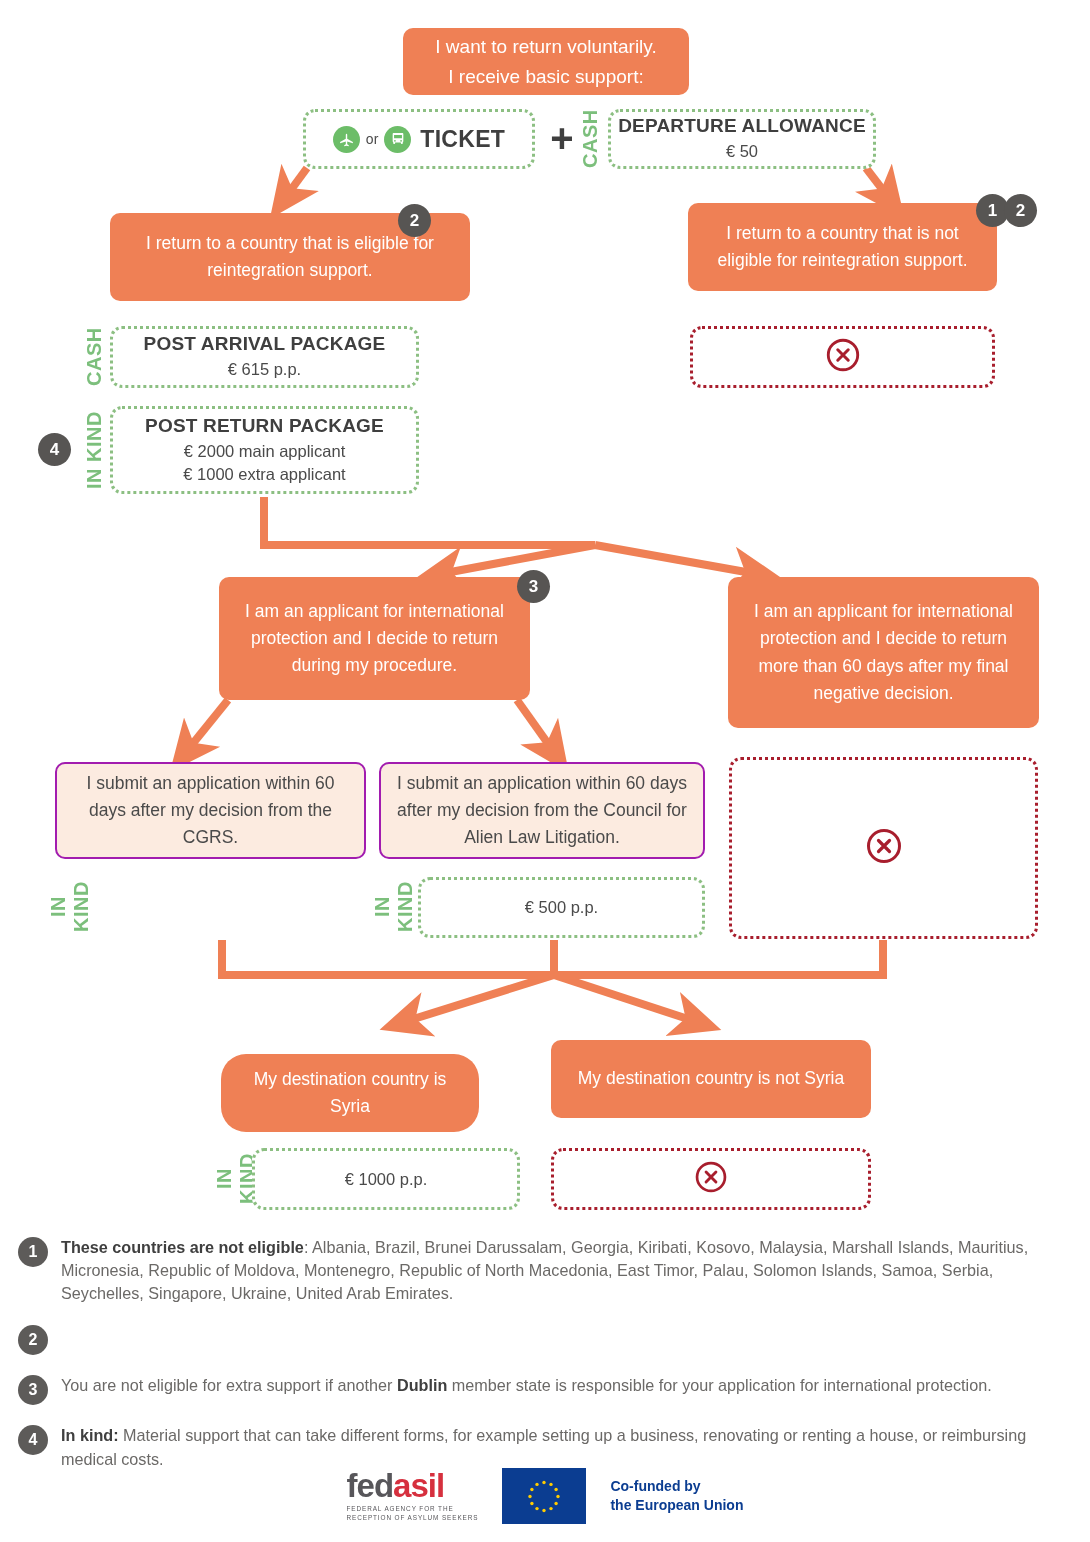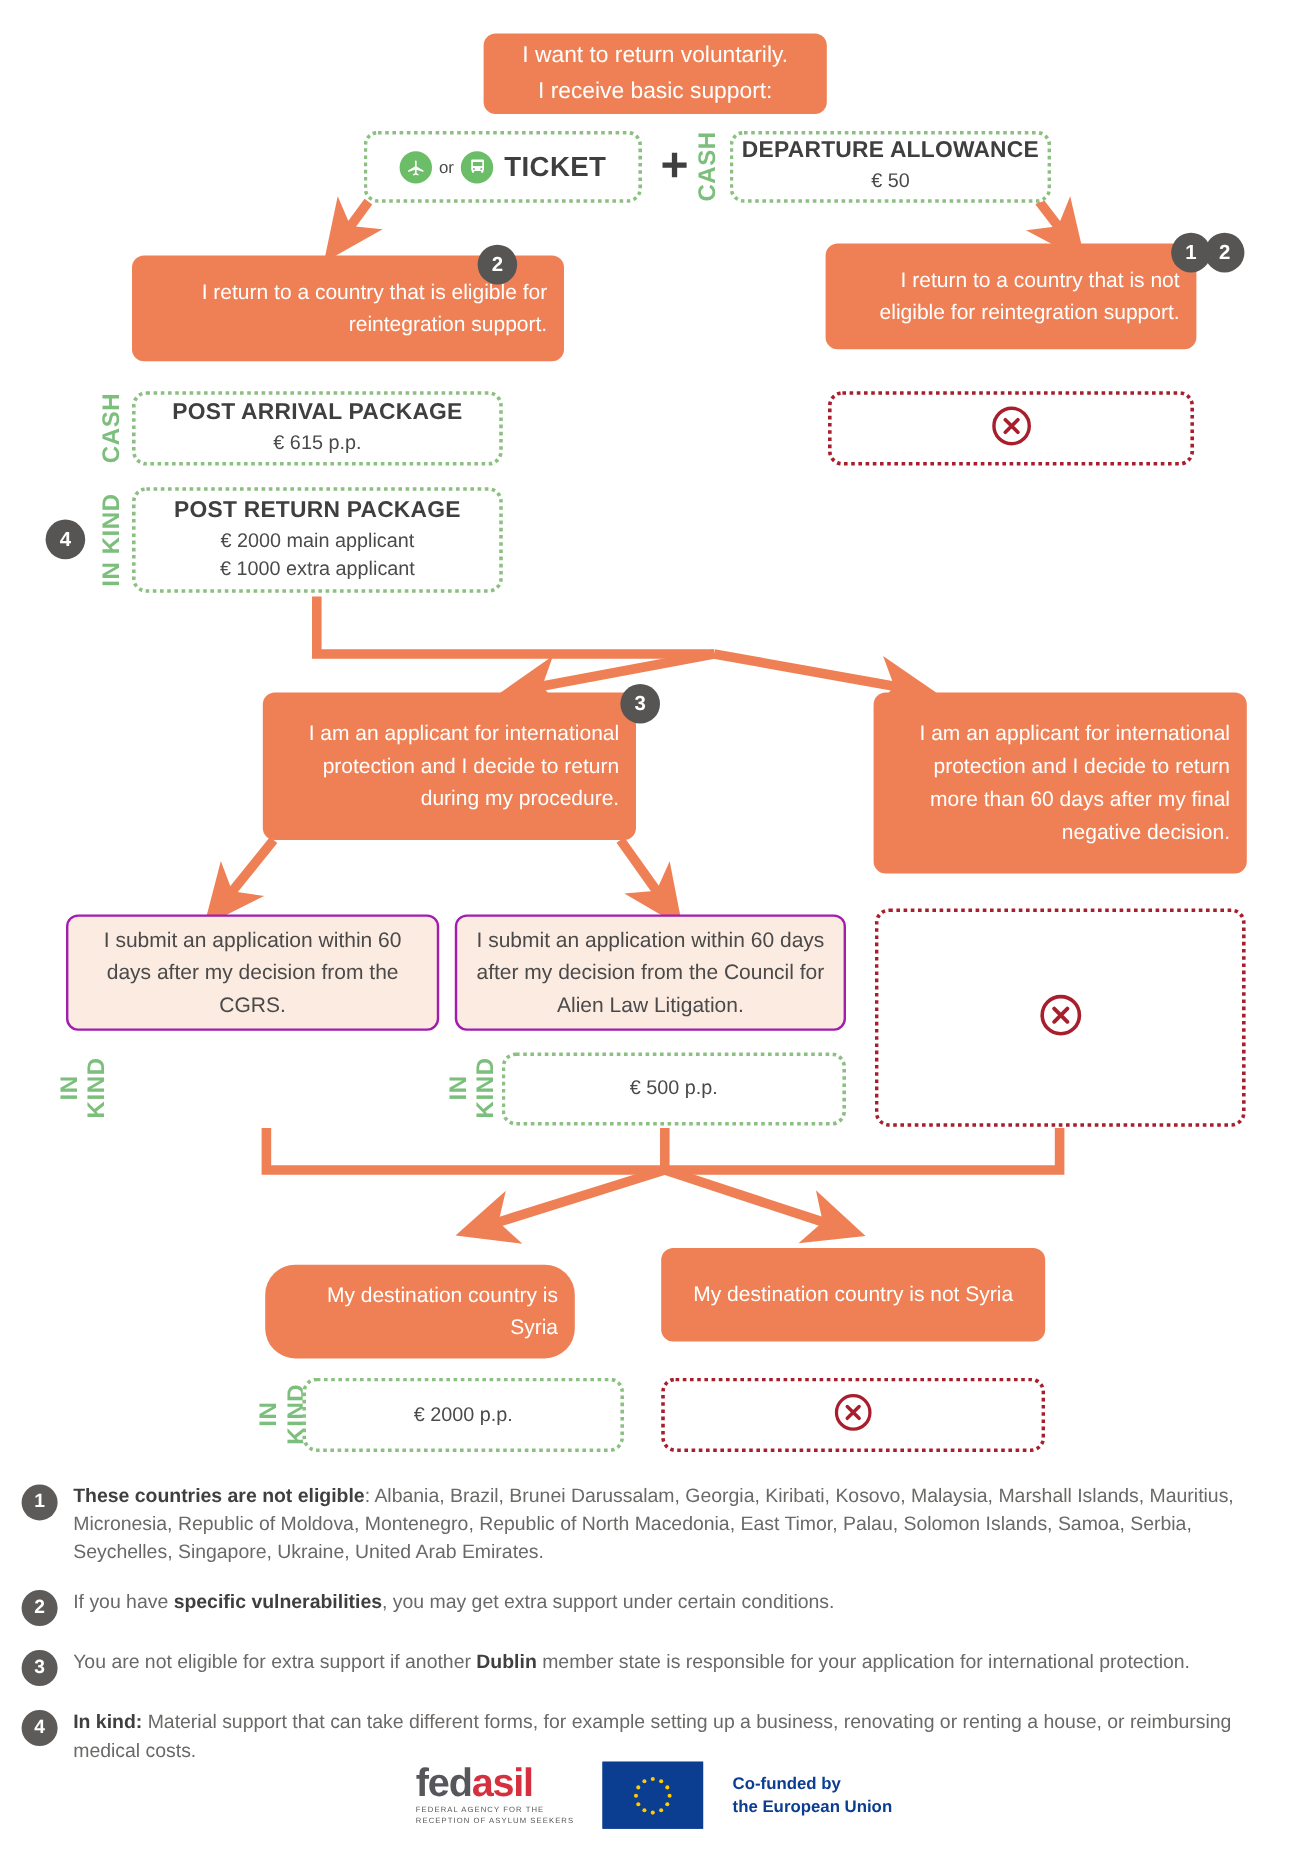--- a/index.html
+++ b/index.html
@@ -14,21 +14,21 @@
   }
   .stage { position:relative; width:1090px; height:1542px; }
   .abs { position:absolute; }
 
   
   .obox {
     background:#ef8055;
     color:#ffffff;
     border-radius:10px;
     display:flex; align-items:center; justify-content:center;
-    text-align:right;
+    text-align:center;
     font-size:17.5px;
     line-height:1.56;
     padding:8px 14px;
     z-index:3;
   }
 
   
   .pbox {
     background:#fcebe0;
     border:2px solid #a21caf;
@@ -264,21 +264,21 @@
     </span>
   </div>
 
   <div class="abs obox" style="left:221px; top:1054px; width:258px; height:78px;border-radius:25px;">
     <span>My destination country is Syria</span>
   </div>
 
   <div class="abs vlabel" style="left:224px; top:1146px; width:24px; height:66px;">IN KIND</div>
 
   <div class="abs gbox" style="left:252px; top:1148px; width:268px; height:62px;">
-    <div class="amt">€ 2000 p.p.</div>
+    <div class="amt">€ 1000 p.p.</div>
   </div>
 
   <div class="abs obox" style="left:551px; top:1040px; width:320px; height:78px;">
     <span>My destination country is not Syria</span>
   </div>
 
   <div class="abs rbox" style="left:551px; top:1148px; width:320px; height:62px;">
     <span>
       <svg width="36" height="36" viewBox="0 0 40 40">
         <circle cx="20" cy="20" r="15.5" fill="none" stroke="#a81e2d" stroke-width="3"></circle>
@@ -291,23 +291,20 @@
 
     <div class="fn">
       <div class="fn-badge">1</div>
       <div class="fn-text">
         <b>These countries are not eligible</b><span>: Albania, Brazil, Brunei Darussalam, Georgia, Kiribati, Kosovo, Malaysia, Marshall Islands, Mauritius, Micronesia, Republic of Moldova, Montenegro, Republic of North Macedonia, East Timor, Palau, Solomon Islands, Samoa, Serbia, Seychelles, Singapore, Ukraine, United Arab Emirates.</span>
       </div>
     </div>
 
     <div class="fn">
       <div class="fn-badge">2</div>
-      <div class="fn-text">
-        <span>If you have </span><b>specific vulnerabilities</b><span>, you may get extra support under certain conditions.</span>
-      </div>
     </div>
 
     <div class="fn">
       <div class="fn-badge">3</div>
       <div class="fn-text">
         <span>You are not eligible for extra support if another </span><b>Dublin</b><span> member state is responsible for your application for international protection.</span>
       </div>
     </div>
 
     <div class="fn">

